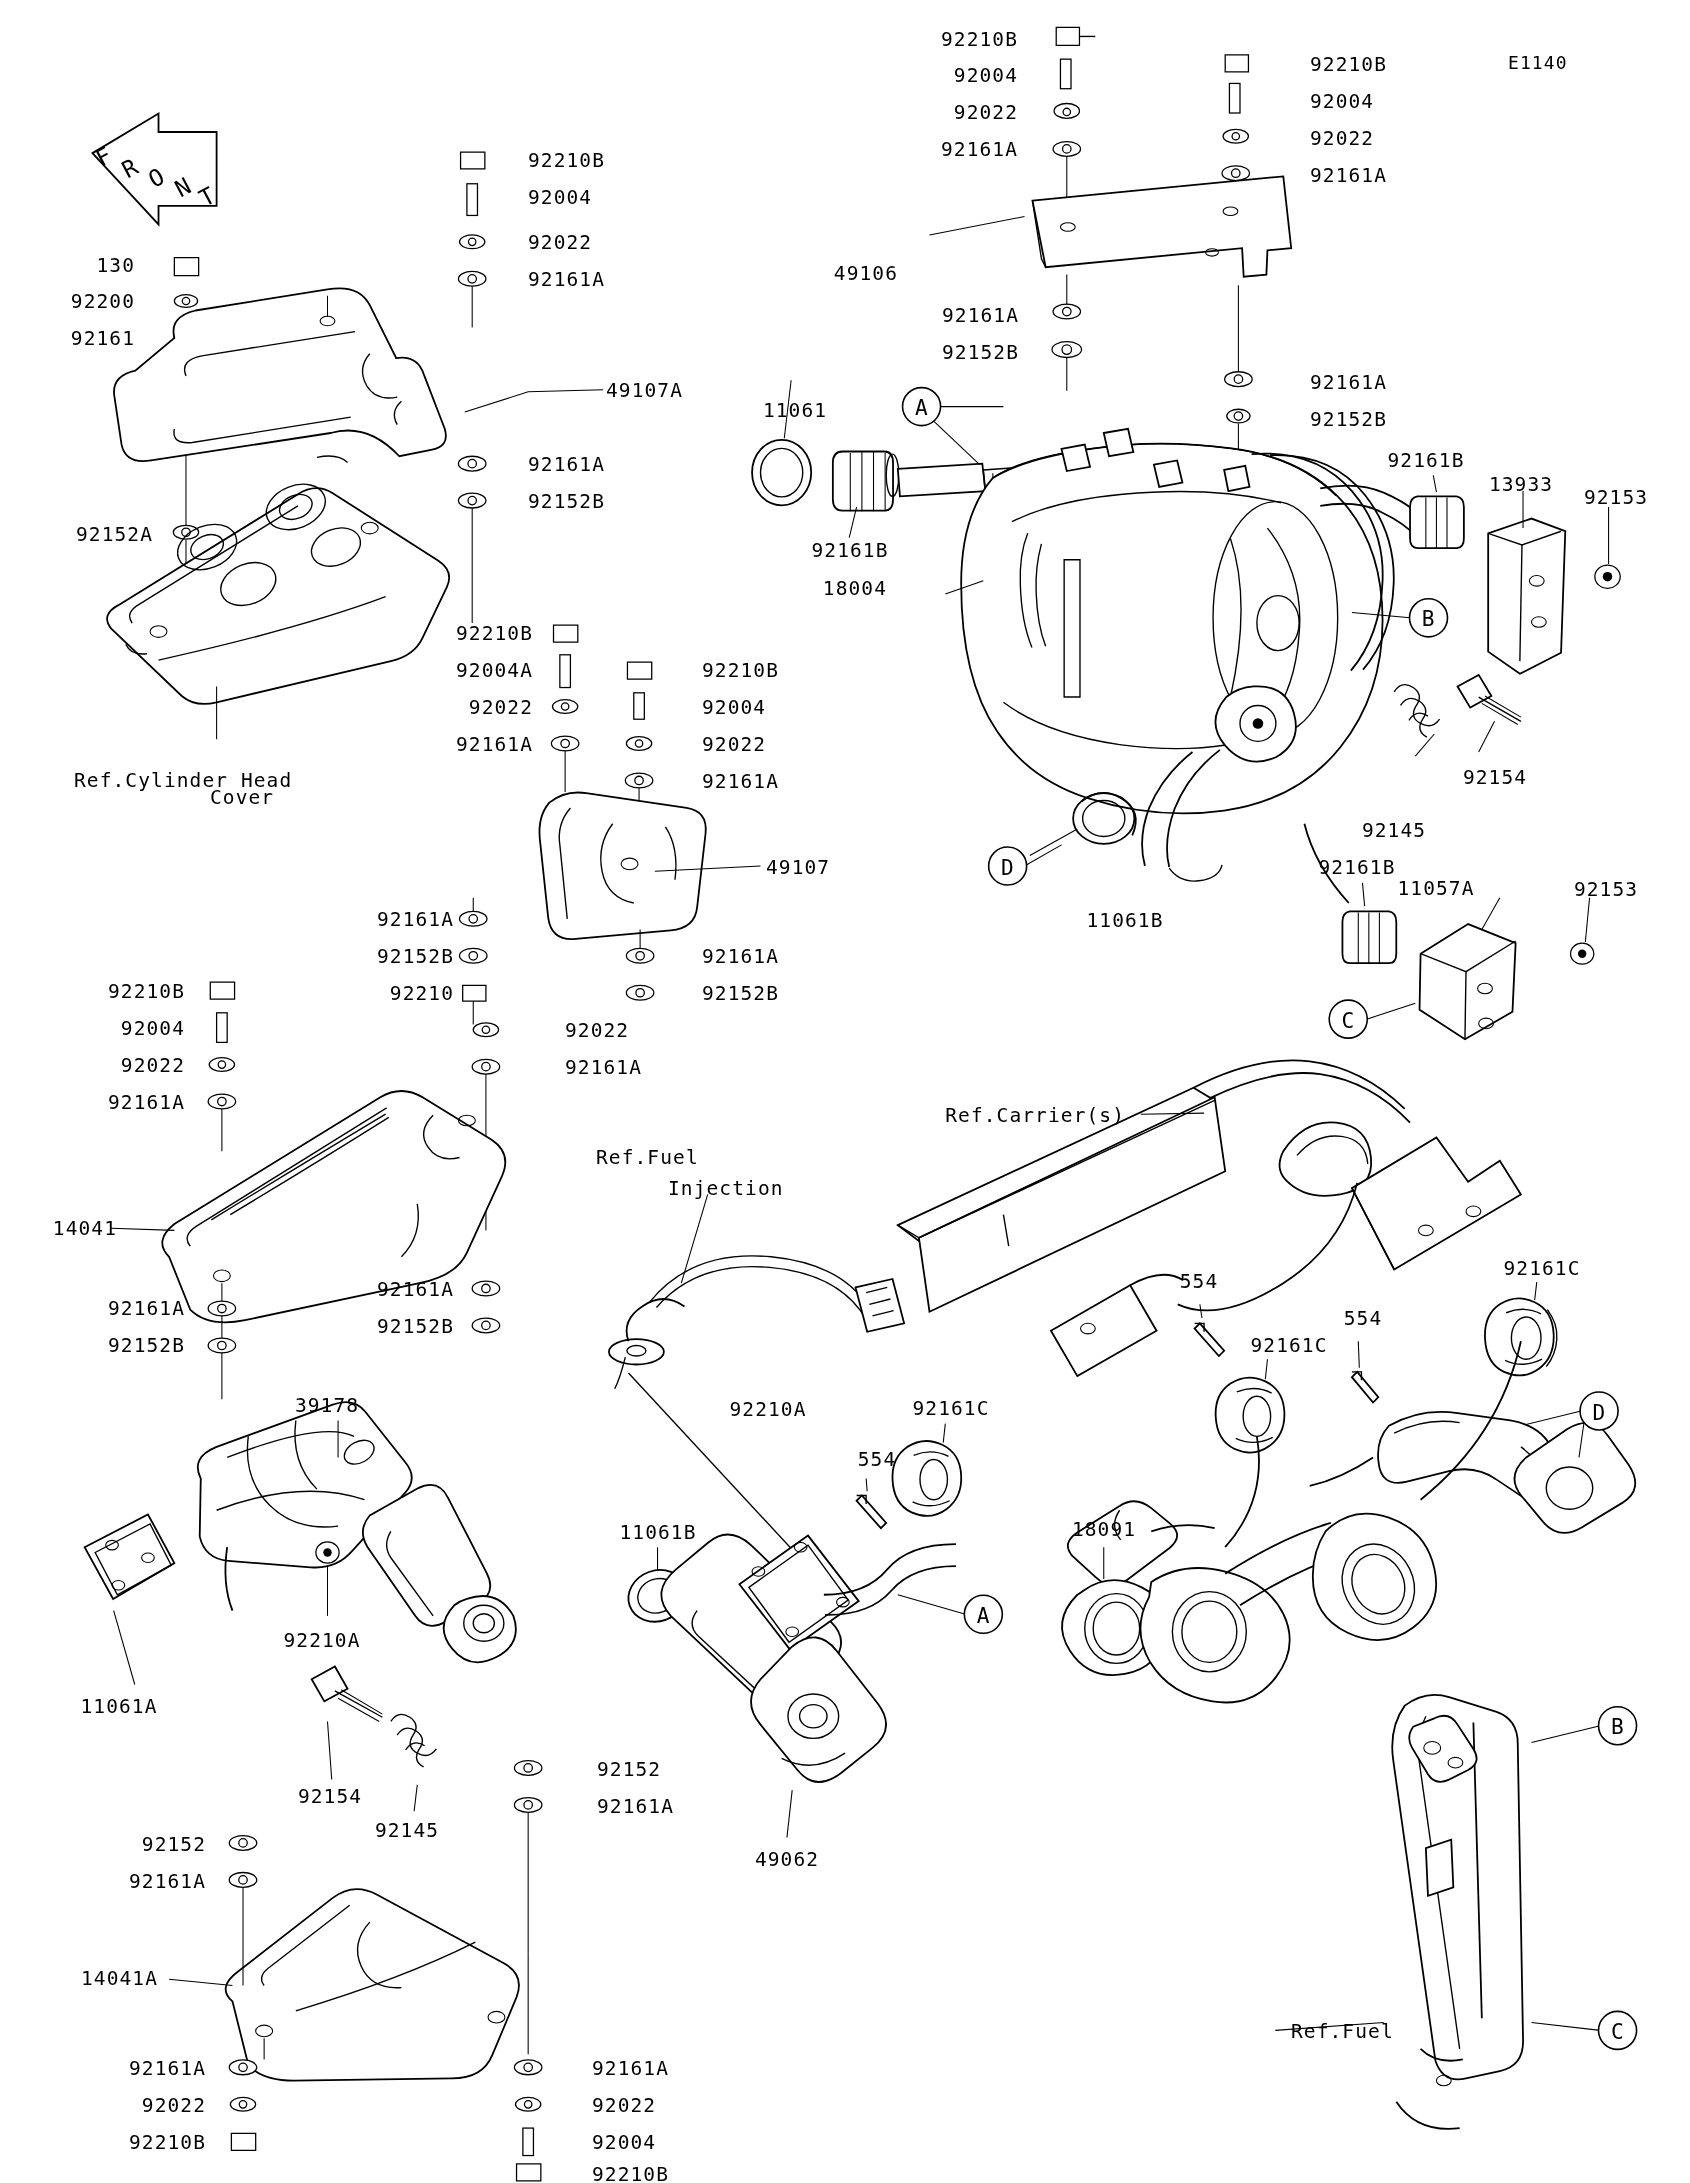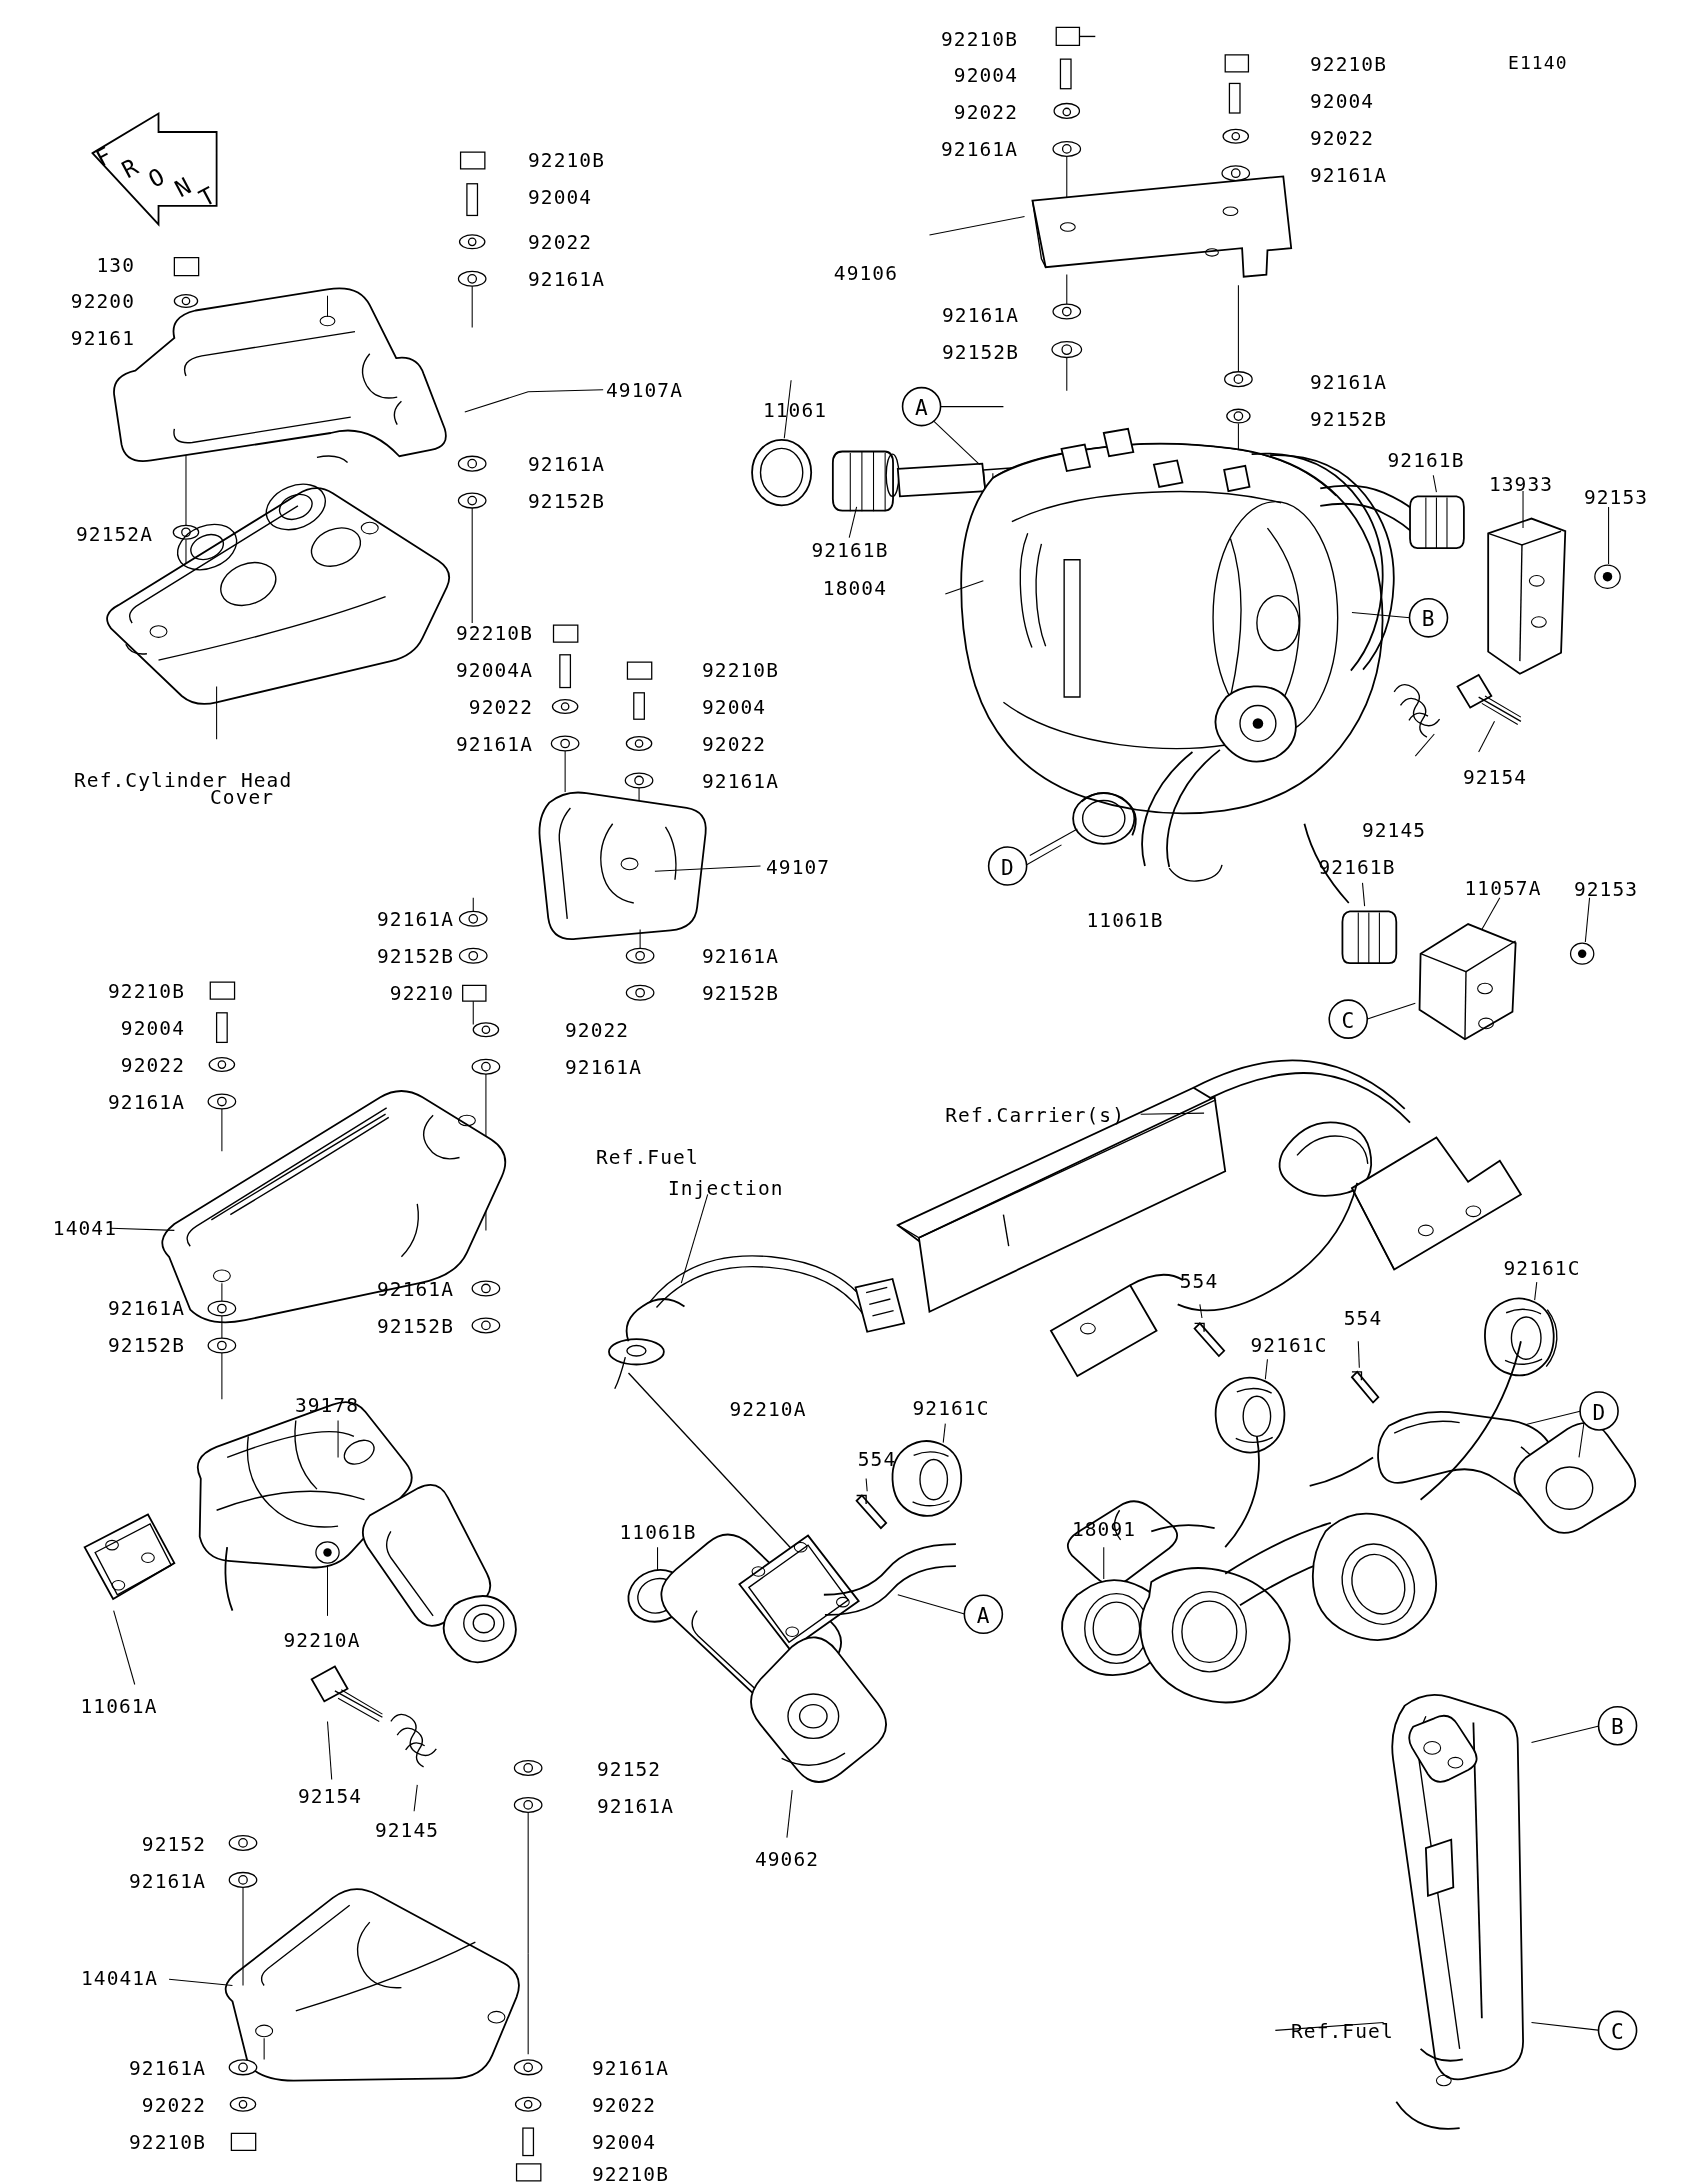--- a/index.html
+++ b/index.html
@@ -579,21 +579,21 @@
       <div class="lbl" style="left: 1310px; top: 408px;">92152B</div>
       <div class="lbl c" style="left: 795px; top: 351px; margin-top: 48px;">11061</div>
       <div class="lbl c" style="left: 850px; top: 539px;">92161B</div>
       <div class="lbl r" style="left: 887px; top: 577px;">18004</div>
       <div class="lbl c" style="left: 1426px; top: 449px;">92161B</div>
       <div class="lbl c" style="left: 1521px; top: 473px;">13933</div>
       <div class="lbl c" style="left: 1616px; top: 486px;">92153</div>
       <div class="lbl c" style="left: 1495px; top: 766px;">92154</div>
       <div class="lbl c" style="left: 1394px; top: 819px;">92145</div>
       <div class="lbl c" style="left: 1357px; top: 856px;">92161B</div>
-      <div class="lbl c" style="left: 1503px; top: 877px;">11057A</div>
+      <div class="lbl c" style="left: 1436px; top: 877px;">11057A</div>
       <div class="lbl c" style="left: 1606px; top: 878px;">92153</div>
       <div class="lbl c" style="left: 1125px; top: 909px;">11061B</div>
       <div class="lbl r" style="left: 1125px; top: 1104px;">Ref.Carrier(s)</div>
       <div class="lbl c" style="left: 1199px; top: 1270px;">554</div>
       <div class="lbl c" style="left: 1363px; top: 1307px;">554</div>
       <div class="lbl c" style="left: 1542px; top: 1257px;">92161C</div>
       <div class="lbl c" style="left: 1289px; top: 1334px;">92161C</div>
       <div class="lbl c" style="left: 1104px; top: 1518px;">18091</div>
       <div class="lbl" style="left: 1291px; top: 2020px;">Ref.Fuel</div>
       <div class="lbl r" style="left: 135px; top: 254px;">130</div>

